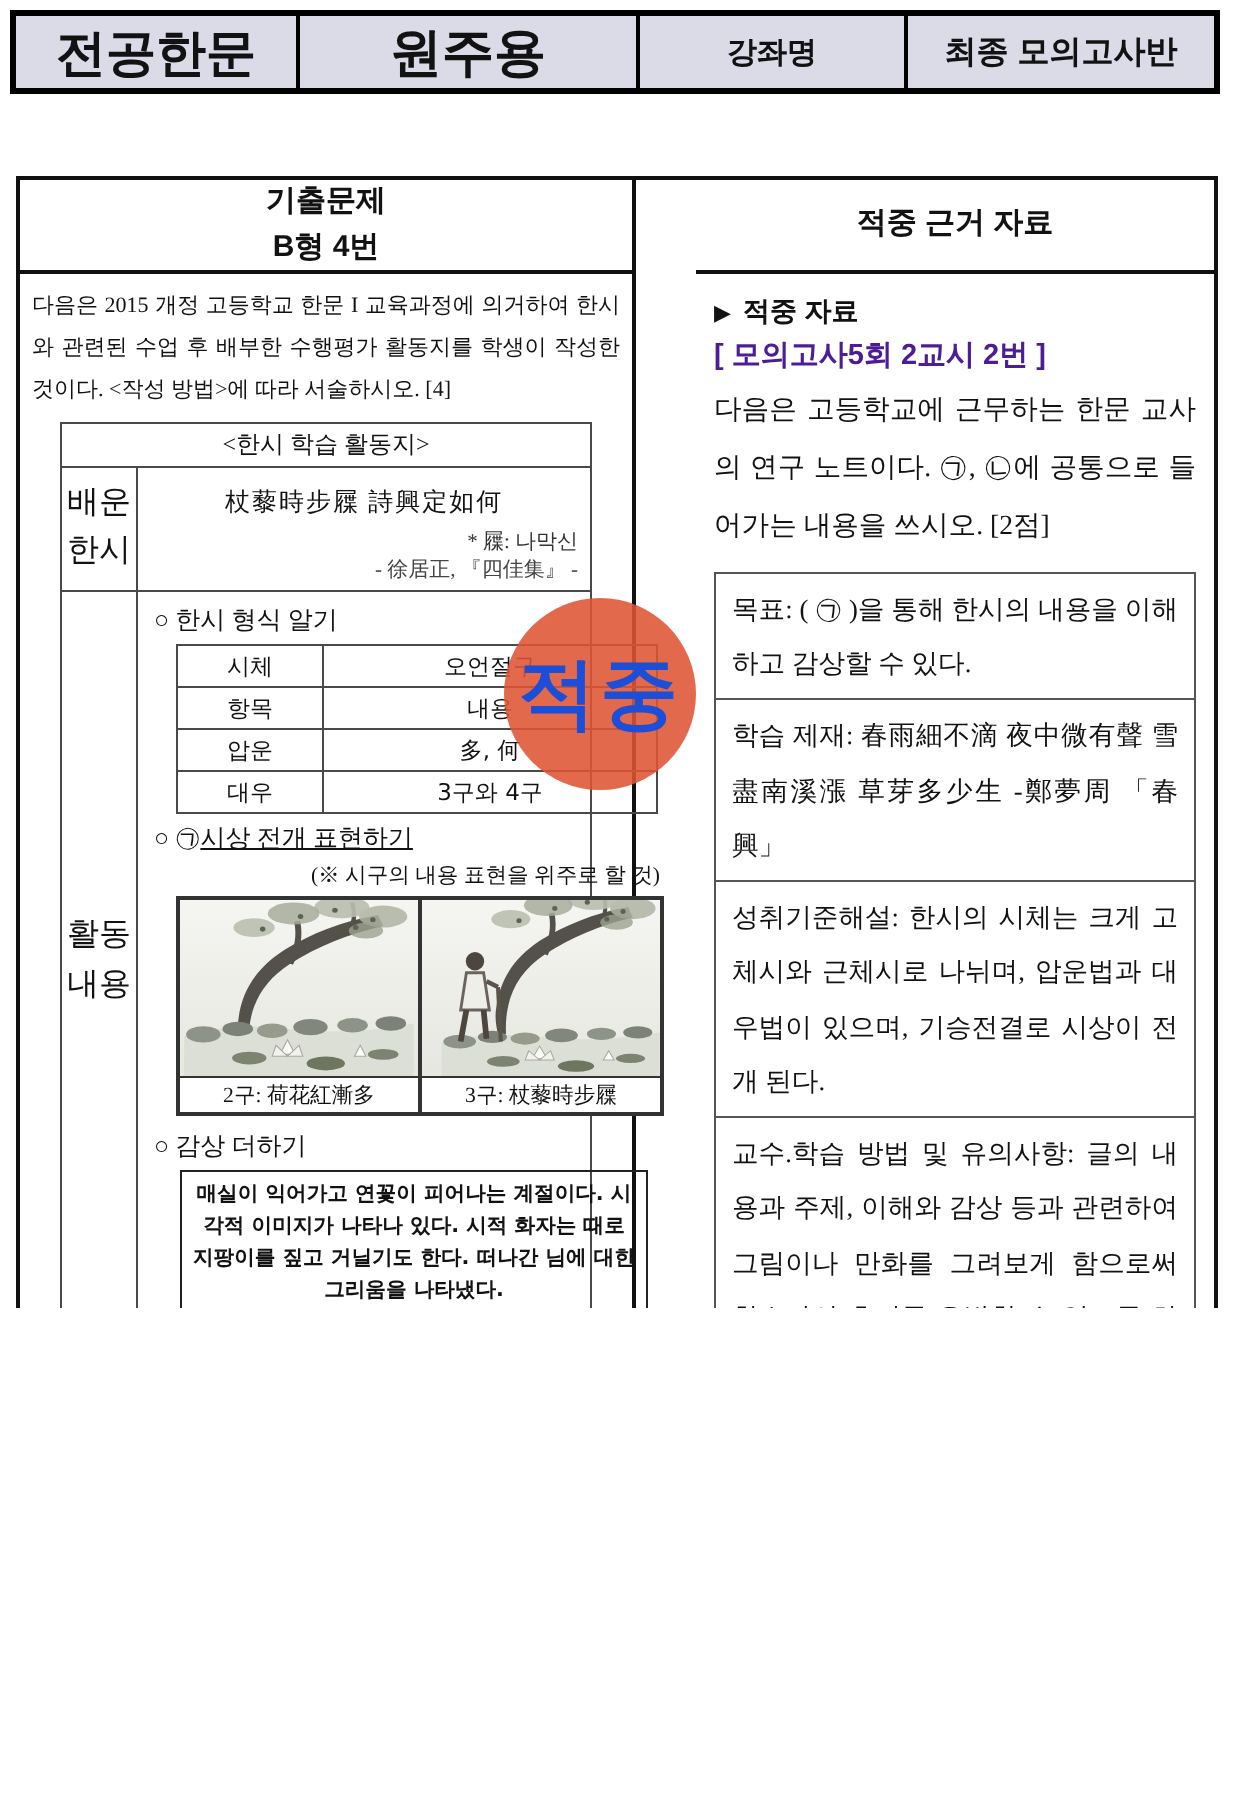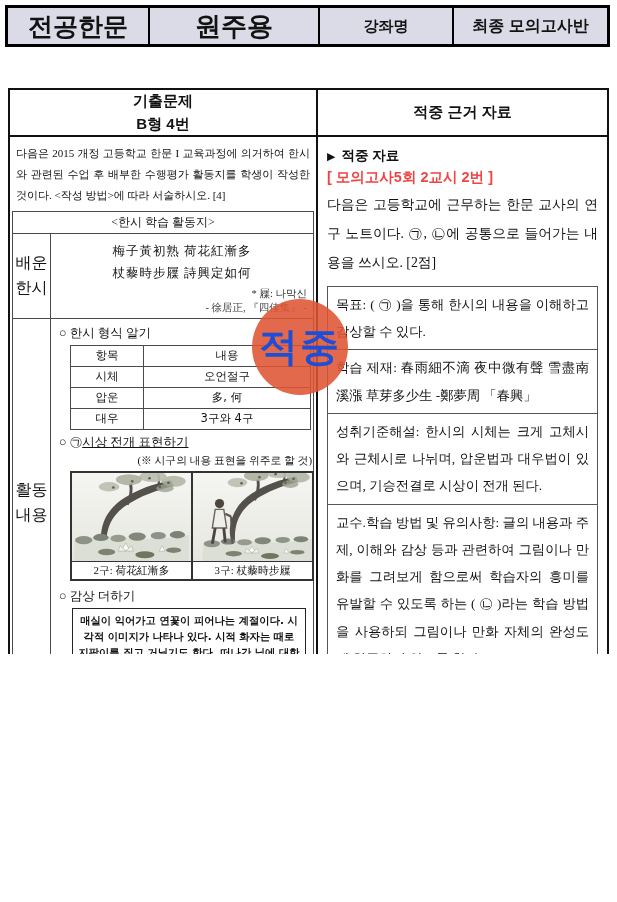--- a/index.html
+++ b/index.html
@@ -12,32 +12,32 @@
   .tcell { display:flex; align-items:center; justify-content:center; box-sizing:border-box;
            border-right:2px solid #000; font-family:"Liberation Sans","DejaVu Sans",sans-serif; font-weight:bold; }
   .tcell:last-child { border-right:none; }
   .tc1 { width:142px; font-size:25px; }
   .tc2 { width:170px; font-size:26px; }
   .tc3 { width:134px; font-size:15px; }
   .tc4 { flex:1; font-size:16px; }
 
   
   .main { position:absolute; left:8px; top:88px; width:601px; height:807px;
-          border:2px solid #111; box-sizing:border-box; display:flex; background:#fff; }
+          border:2px solid #111; box-sizing:border-box; display:flex; background:#fff;gap:30px; }
   .col-left  { width:308px; border-right:2px solid #111; box-sizing:border-box; display:flex; flex-direction:column; }
   .col-right { flex:1; display:flex; flex-direction:column; }
 
   .col-head { height:47px; box-sizing:border-box; border-bottom:2px solid #111;
               display:flex; flex-direction:column; align-items:center; justify-content:center;
               font-family:"Liberation Sans","DejaVu Sans",sans-serif; font-weight:bold; font-size:15px; line-height:1.5; }
 
   
   .question { padding:6px 6px 2px; font-size:11px; line-height:1.9; text-align:justify; }
 
-  .worksheet { margin:3px 2px 0; border:1.5px solid #4a4a4a; box-sizing:border-box; }
+  .worksheet { margin:3px 20px 0; border:1.5px solid #4a4a4a; box-sizing:border-box; }
   .ws-title  { text-align:center; border-bottom:1px solid #4a4a4a; padding:2px 0; font-size:12px; }
   .ws-row    { display:flex; border-bottom:1px solid #4a4a4a; }
   .ws-row:last-child { border-bottom:none; }
   .ws-label  { width:38px; box-sizing:border-box; border-right:1px solid #4a4a4a;
                display:flex; align-items:center; justify-content:center; text-align:center;
                padding:2px 6px; font-size:16px; line-height:1.55; word-break:keep-all; }
   .ws-poem   { flex:1; padding:6px 6px 3px; }
   .poem-line { text-align:center; font-size:12.5px; line-height:1.8; letter-spacing:1px; }
   .poem-note { text-align:right; font-size:10.5px; color:#333; margin-top:2px; }
   .poem-src  { text-align:right; font-size:10.5px; color:#444; }
@@ -65,21 +65,21 @@
   .method { margin:13px 6px 4px; border:1.5px solid #333; position:relative; padding:10px 7px 6px; }
   .method-title { position:absolute; top:-9px; left:50%; transform:translateX(-50%);
                   background:#fff; padding:0 8px; font-size:11.5px; white-space:nowrap;margin-left:28px; }
   .method-item { font-size:11.3px; line-height:1.85; padding-left:13px; text-indent:-13px; text-align:justify; }
 
   
   .rc-body { padding:4px 9px; }
   .jj-head { font-family:"Liberation Sans","DejaVu Sans",sans-serif; font-weight:bold; font-size:13.5px; margin:6px 0 3px; }
   .jj-head .mk { font-size:11px; margin-right:6px; }
   .jj-ref  { font-family:"Liberation Sans","DejaVu Sans",sans-serif; font-weight:bold;
-             font-size:14.5px; color:#ef4444; margin:1px 0 4px; }
+             font-size:14.5px; color:#4c1d95; margin:1px 0 4px; }
   .rc-intro { font-size:13.8px; line-height:2.1; text-align:justify; margin-top:3px; }
   .note-box { border:1.5px solid #555; margin-top:8px; }
   .note-row { padding:4px 8px; font-size:13.3px; line-height:2.05; text-align:justify;
               border-bottom:1px solid #555; }
   .note-row:last-child { border-bottom:none; }
 
   
   .stamp { position:absolute; left:252px; top:299px; width:96px; height:96px; border-radius:50%;
            background:rgba(222,84,50,0.88); display:flex; align-items:center; justify-content:center; z-index:6; }
   .stamp-text { color:#1d4ed8; font-family:"Liberation Sans","DejaVu Sans",sans-serif;
@@ -168,42 +168,41 @@
       </div>
 
       <div class="question">다음은 2015 개정 고등학교 한문 I  교육과정에 의거하여 한시와 관련된 수업 후 배부한 수행평가 활동지를 학생이 작성한 것이다. &lt;작성 방법&gt;에 따라 서술하시오. [4]</div>
 
       <div class="worksheet">
         <div class="ws-title">&lt;한시 학습 활동지&gt;</div>
 
         <div class="ws-row">
           <div class="ws-label">배운 한시</div>
           <div class="ws-poem">
-            <div class="poem-line">梅子黃初熟  荷花紅漸多</div>
             <div class="poem-line">杖藜時步屧  詩興定如何</div>
             <div class="poem-note">* 屧: 나막신</div>
             <div class="poem-src">- 徐居正, 『四佳集』 -</div>
           </div>
         </div>
 
         <div class="ws-row">
           <div class="ws-label">활동 내용</div>
           <div class="ws-act">
 
             <div class="sec-title">○ 한시 형식 알기</div>
 
             <table class="form-table">
               <tbody>
                   <tr>
+                <td>시체</td>
+                <td class="hand">오언절구</td>
+              </tr>
+              <tr>
                 <th class="ft-c1">항목</th>
                 <th class="ft-c2">내용</th>
-              </tr>
-              <tr>
-                <td>시체</td>
-                <td class="hand">오언절구</td>
               </tr>
               <tr>
                 <td>압운</td>
                 <td class="hand">多, 何</td>
               </tr>
               <tr>
                 <td>대우</td>
                 <td class="hand">3구와 4구</td>
               </tr>
             </tbody>

